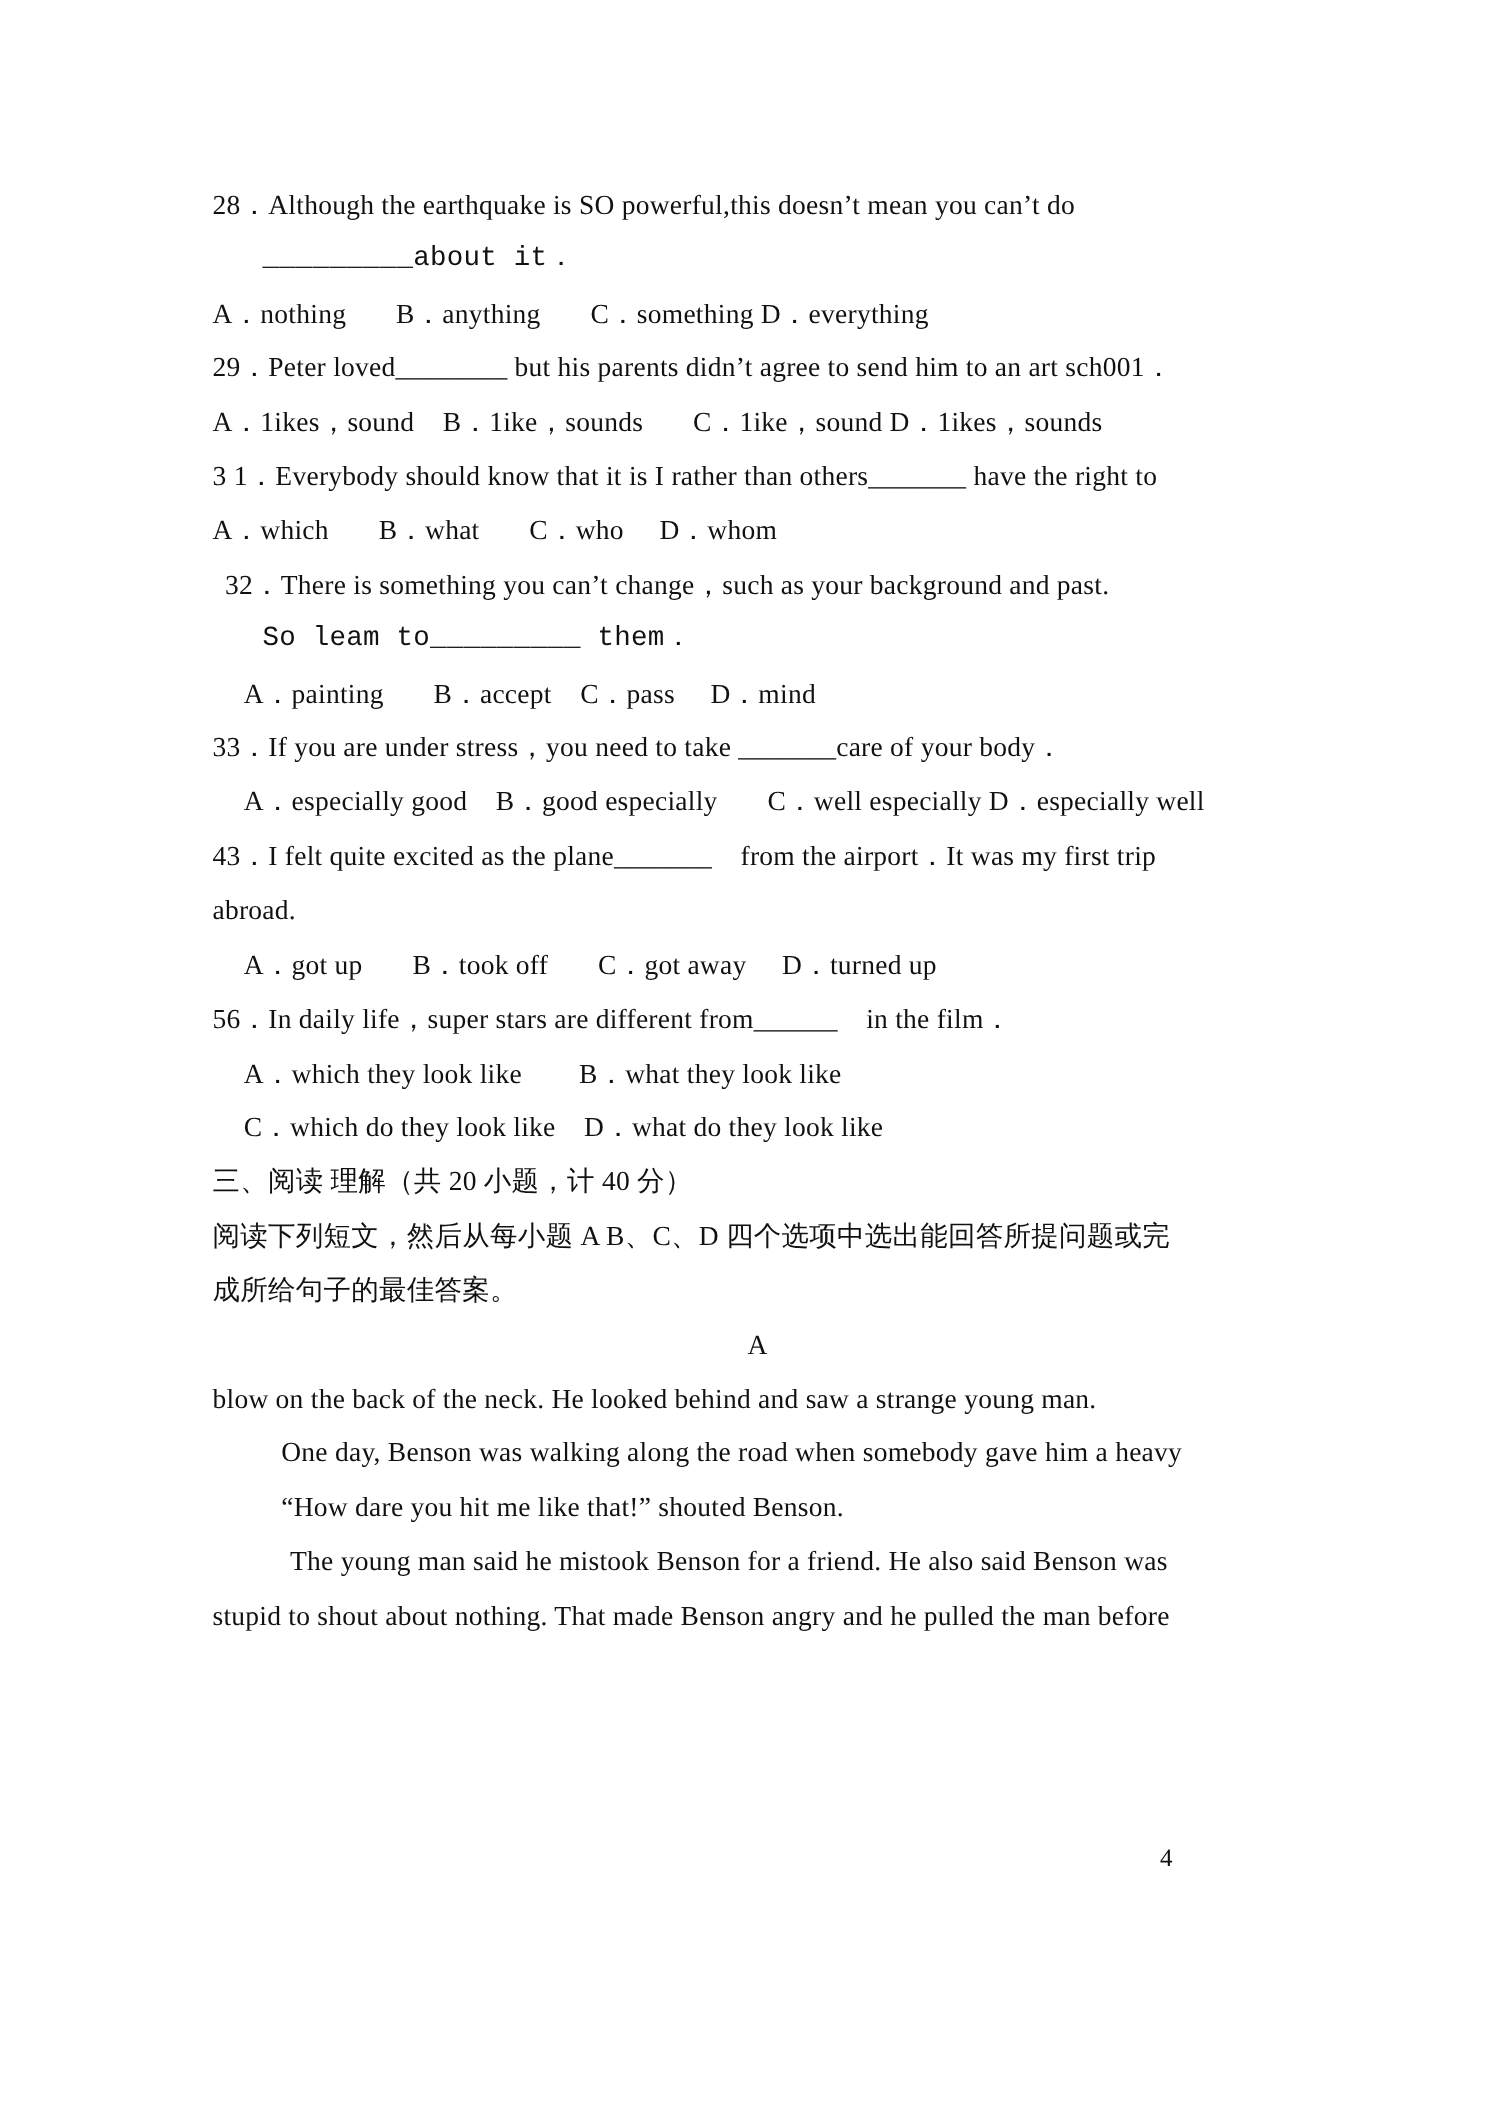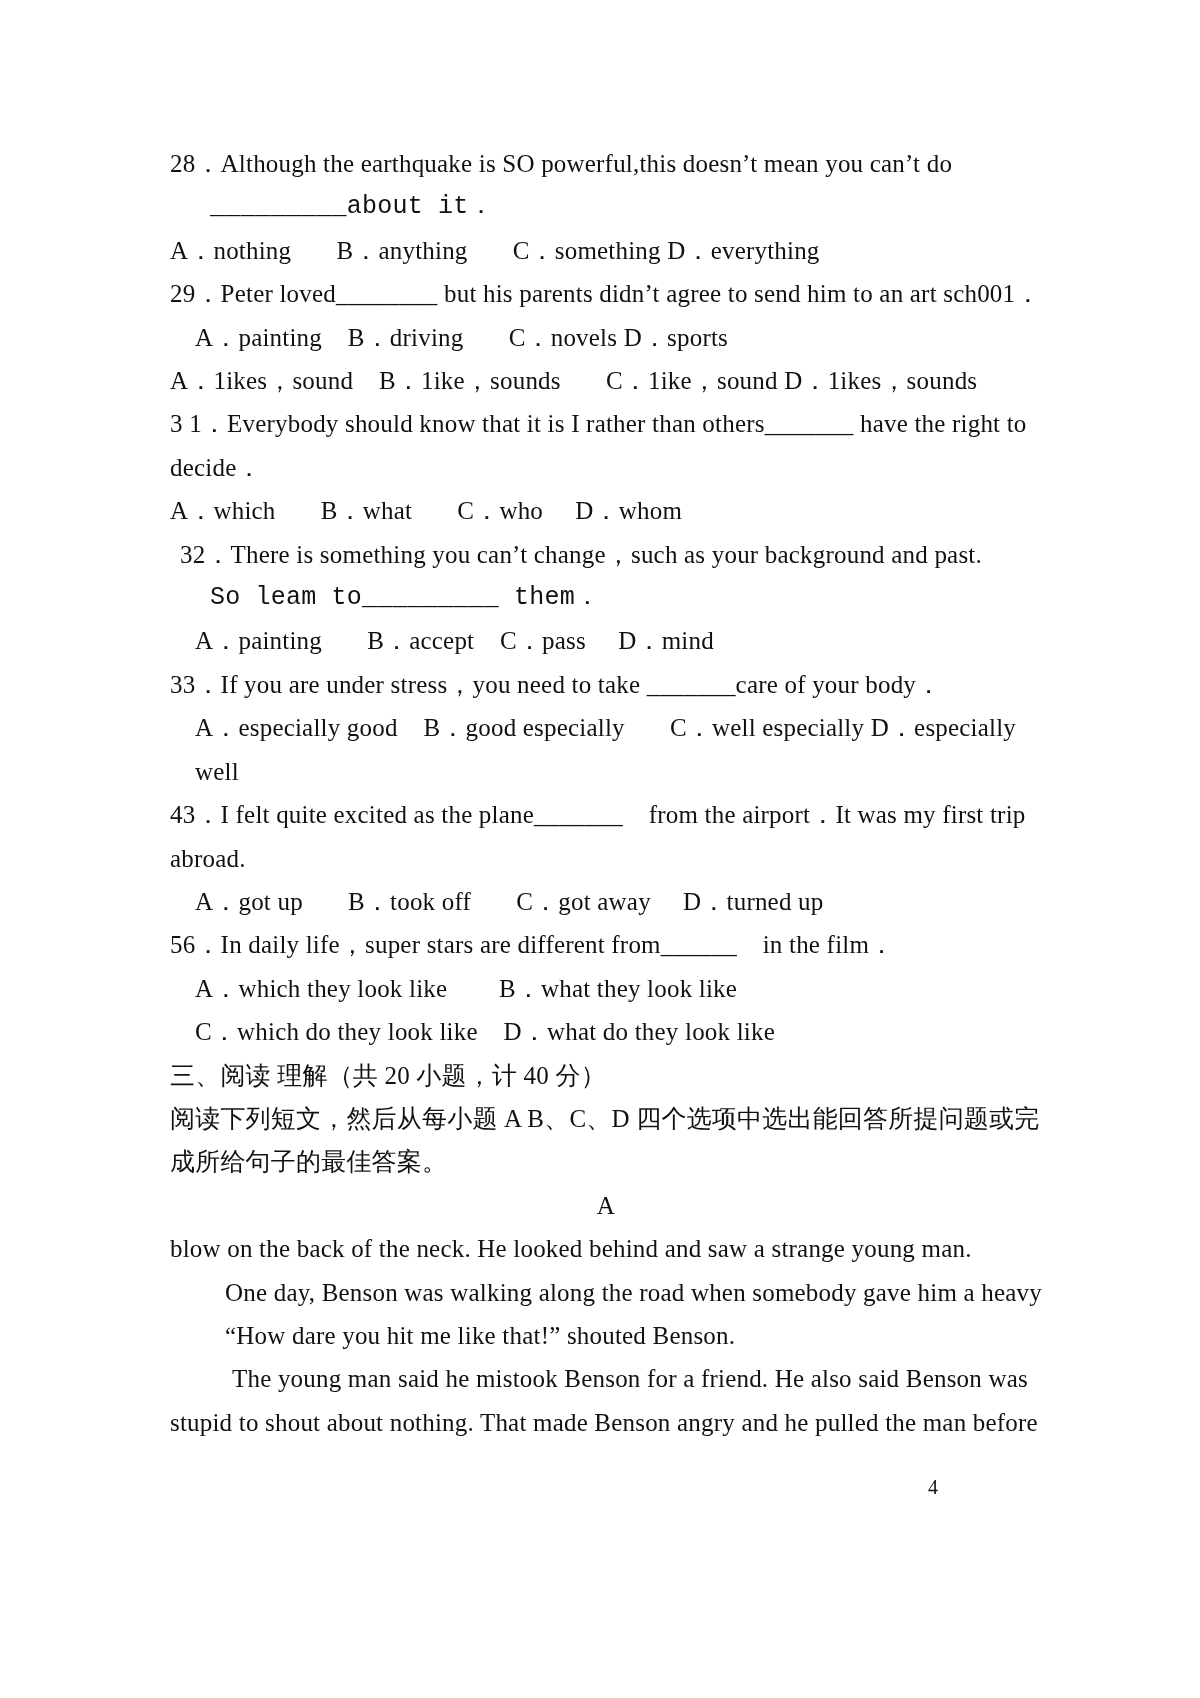--- a/index.html
+++ b/index.html
@@ -16,21 +16,21 @@
     color: #111111;
     overflow: hidden;
   }
   .content {
     position: absolute;
     top: 142px;
     left: 170px;
     width: 872px;
   }
   .line {
-    font-size: 25px;
+    font-size: 22px;
     line-height: 43.4px;
     white-space: pre-wrap;
     letter-spacing: 0.2px;
   }
   .ind-0 { padding-left: 0; }
   .ind-1 { padding-left: 25px; }
   .ind-2 { padding-left: 10px; }
   .ind-3 { padding-left: 40px; font-family: Liberation Mono, monospace; }
   .ind-4 { padding-left: 55px; }
   .ind-5 { padding-left: 62px; }
@@ -45,24 +45,22 @@
 </style>
 </head>
 <body>
 
 <div class="page">
   <div class="content">
     <div class="line ind-0">28．Although the earthquake is SO powerful,this doesn’t mean you can’t do</div>
     <div class="line ind-3">_________about it．</div>
     <div class="line ind-0">A．nothing       B．anything       C．something D．everything</div>
     <div class="line ind-0">29．Peter loved________ but his parents didn’t agree to send him to an art sch001．</div>
-    <div class="line ind-1">A．painting    B．driving       C．novels D．sports</div>
     <div class="line ind-0">A．1ikes，sound    B．1ike，sounds       C．1ike，sound D．1ikes，sounds</div>
     <div class="line ind-0">3 1．Everybody should know that it is I rather than others_______ have the right to</div>
-    <div class="line ind-0">decide．</div>
     <div class="line ind-0">A．which       B．what       C．who     D．whom</div>
     <div class="line ind-2">32．There is something you can’t change，such as your background and past.</div>
     <div class="line ind-3">So leam to_________ them．</div>
     <div class="line ind-1">A．painting       B．accept    C．pass     D．mind</div>
     <div class="line ind-0">33．If you are under stress，you need to take _______care of your body．</div>
     <div class="line ind-1">A．especially good    B．good especially       C．well especially D．especially well</div>
     <div class="line ind-0">43．I felt quite excited as the plane_______    from the airport．It was my first trip</div>
     <div class="line ind-0">abroad.</div>
     <div class="line ind-1">A．got up       B．took off       C．got away     D．turned up</div>
     <div class="line ind-0">56．In daily life，super stars are different from______    in the film．</div>

